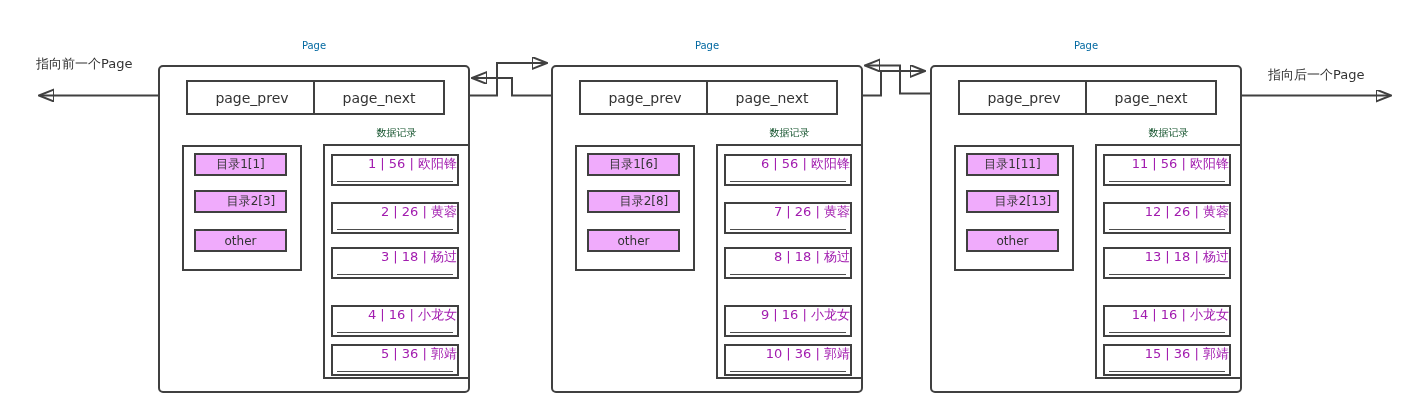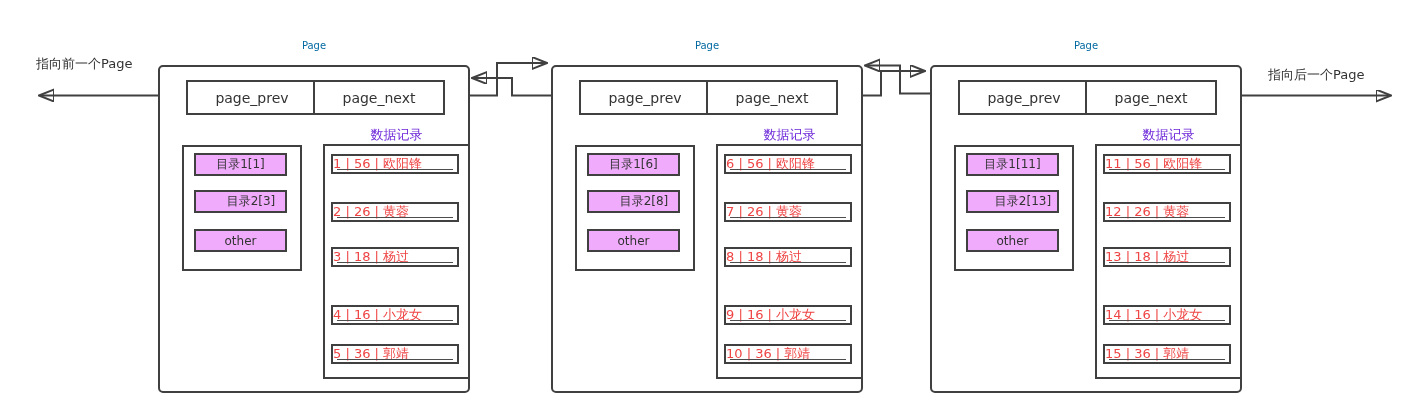--- a/index.html
+++ b/index.html
@@ -24,25 +24,25 @@
     position:absolute;top:13px;width:132px;height:35px;border:2px solid #404040;background:#ffffff;
     display:flex;align-items:center;justify-content:center;font-size:14px;color:#333333;
   }
   .pbox.prev{left:6px;margin-left:20px;} .pbox.next{left:153px;}
   .dir-outer{position:absolute;left:22px;top:78px;width:120px;height:126px;border:2px solid #404040;background:#ffffff;}
   .dir-entry{
     position:absolute;left:10px;width:93px;height:23px;border:2px solid #404040;background:#f0abfc;
     display:flex;align-items:center;justify-content:center;font-size:12px;color:#333333;white-space:nowrap;
   }
   .de0{top:6px;} .de1{top:43px;padding-left:21px;} .de2{top:82px;}
-  .rec-title{position:absolute;left:163px;top:59px;width:147px;text-align:center;font-size:13px;color:#6d28d9;}
+  .rec-title{position:absolute;left:163px;top:59px;width:147px;text-align:center;font-size:10px;color:#14532d;}
   .rec-outer{position:absolute;left:163px;top:77px;width:147px;height:235px;border:2px solid #404040;background:#ffffff;}
   .rec{
-    position:absolute;left:6px;width:128px;height:20px;border:2px solid #404040;background:#ffffff;
-    font-size:13px;color:#ef4444;text-align:left;line-height:15px;white-space:nowrap;overflow:hidden;
+    position:absolute;left:6px;width:128px;height:32px;border:2px solid #404040;background:#ffffff;
+    font-size:13px;color:#a21caf;text-align:right;line-height:15px;white-space:nowrap;overflow:hidden;
   }
   .rec::after{content:"";position:absolute;left:4px;right:4px;bottom:2px;height:0;border-bottom:1px solid #4d4d4d;}
   .r0{top:8px;} .r1{top:56px;} .r2{top:101px;} .r3{top:149px;margin-top:10px;} .r4{top:198px;}
 </style>
 </head>
 <body>
 
 <div class="stage">
 
   <svg class="connectors" viewBox="0 0 1417 419" xmlns="http://www.w3.org/2000/svg">

